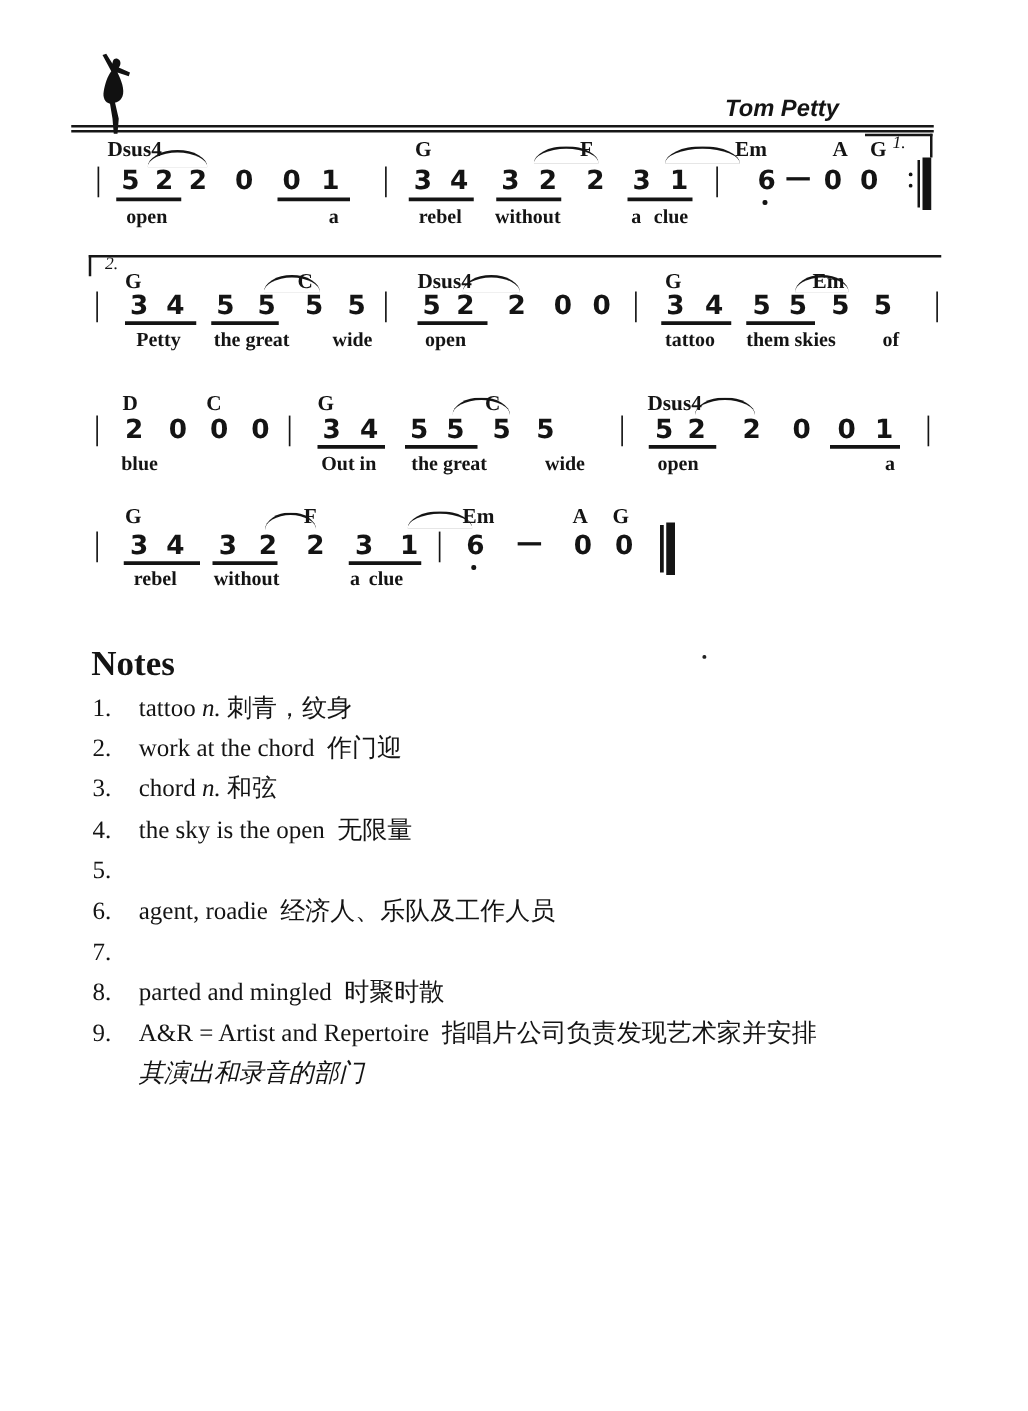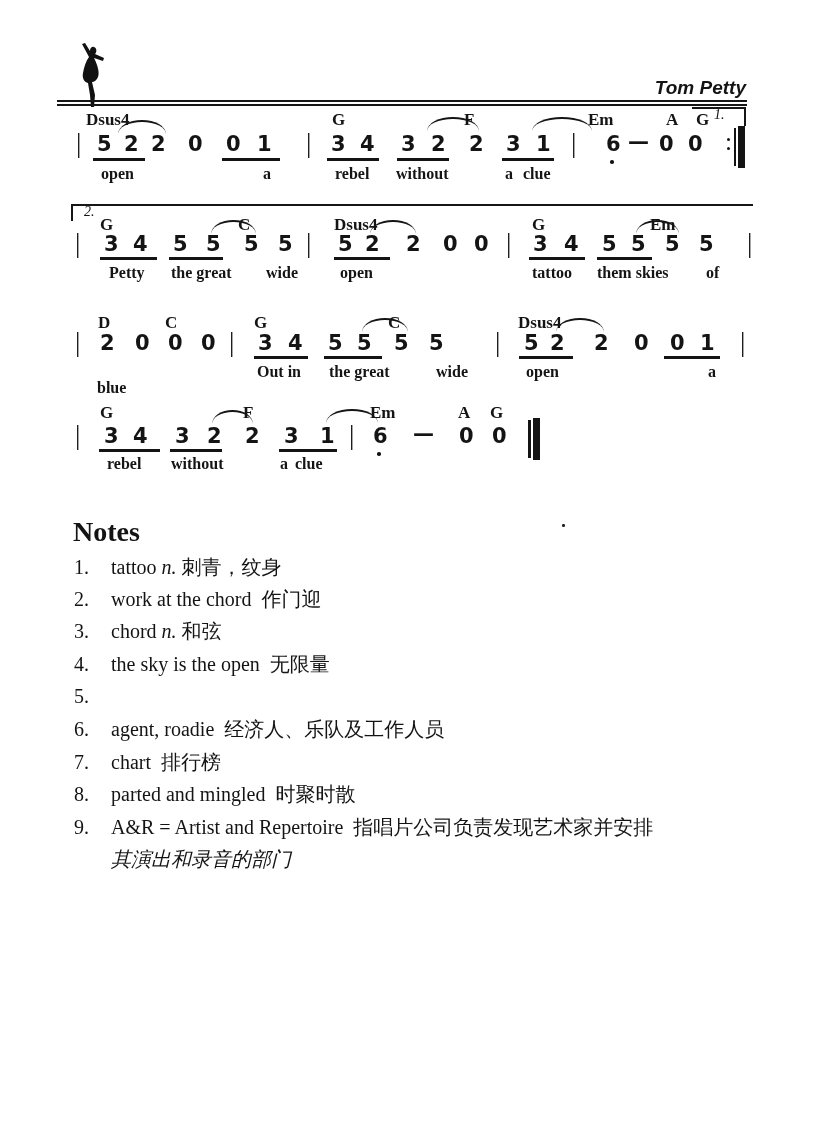--- a/index.html
+++ b/index.html
@@ -1,20 +1,20 @@
 <!DOCTYPE html>
 <html><head>
 <meta charset="utf-8">
 <style>
   html,body{margin:0;padding:0;background:#e8e8e8;}
   .page{position:relative;width:822px;height:1129px;background:#ffffff;margin:0 auto;
         font-family:"Liberation Serif",serif;color:#141414;overflow:hidden;}
   .abs{position:absolute;}
   
-  .artist{position:absolute;left:580px;top:78px;width:166px;text-align:right;
+  .artist{position:absolute;left:580px;top:78px;width:166px;text-align:left;
           font-family:"Liberation Sans",sans-serif;font-style:italic;font-weight:bold;
           font-size:19px;line-height:1;}
   .rule{position:absolute;background:#161616;}
   
   .ch{position:absolute;font-family:"Liberation Serif",serif;font-weight:600;
       font-size:17px;line-height:1;white-space:nowrap;}
   .tk{position:absolute;font-family:"DejaVu Sans",sans-serif;font-weight:bold;
       font-size:21px;line-height:1;white-space:nowrap;}
   .bar{position:absolute;font-family:"Liberation Serif",serif;font-weight:500;
        font-size:27px;line-height:1;}
@@ -180,21 +180,21 @@
   <span class="tk" style="left:700px;top:333px;">1</span>
   <span class="bar" style="left:740px;top:329px;">|</span>
 
   <div class="beam" style="left:254px;top:356px;width:54px;"></div>
   <div class="beam" style="left:324px;top:356px;width:58px;"></div>
   <div class="beam" style="left:519px;top:356px;width:54px;"></div>
   <div class="beam" style="left:664px;top:356px;width:56px;"></div>
   <div class="slur" style="left:362px;top:318px;width:46px;"></div>
   <div class="slur" style="left:556px;top:318px;width:48px;"></div>
 
-  <span class="ly" style="left:97px;top:380px;">blue</span>
+  <span class="ly" style="left:97px;top:364px;">blue</span>
   <span class="ly" style="left:257px;top:364px;">Out in</span>
   <span class="ly" style="left:329px;top:364px;">the great</span>
   <span class="ly" style="left:436px;top:364px;">wide</span>
   <span class="ly" style="left:526px;top:364px;">open</span>
   <span class="ly" style="left:708px;top:364px;">a</span>
 
   <span class="ch" style="left:100px;top:404px;">G</span>
   <span class="ch" style="left:243px;top:404px;">F</span>
   <span class="ch" style="left:370px;top:404px;">Em</span>
   <span class="ch" style="left:458px;top:404px;">A</span>
@@ -243,21 +243,20 @@
 
   <span class="nt-num" style="top:653px;">4.</span>
   <div class="nt-text" style="top:653px;"><span>the sky is the open  无限量</span></div>
 
   <span class="nt-num" style="top:685px;">5.</span>
 
   <span class="nt-num" style="top:718px;">6.</span>
   <div class="nt-text" style="top:718px;"><span>agent, roadie  经济人、乐队及工作人员</span></div>
 
   <span class="nt-num" style="top:751px;">7.</span>
-  <div class="nt-text" style="top:751px;"><span>chart  排行榜</span></div>
 
   <span class="nt-num" style="top:783px;">8.</span>
   <div class="nt-text" style="top:783px;"><span>parted and mingled  时聚时散</span></div>
 
   <span class="nt-num" style="top:816px;">9.</span>
   <div class="nt-text" style="top:816px;"><span>A&amp;R = Artist and Repertoire  指唱片公司负责发现艺术家并安排</span></div>
   <div class="nt-text" style="top:848px;font-style:italic;"><span>其演出和录音的部门</span></div>
 
 </div>
 

